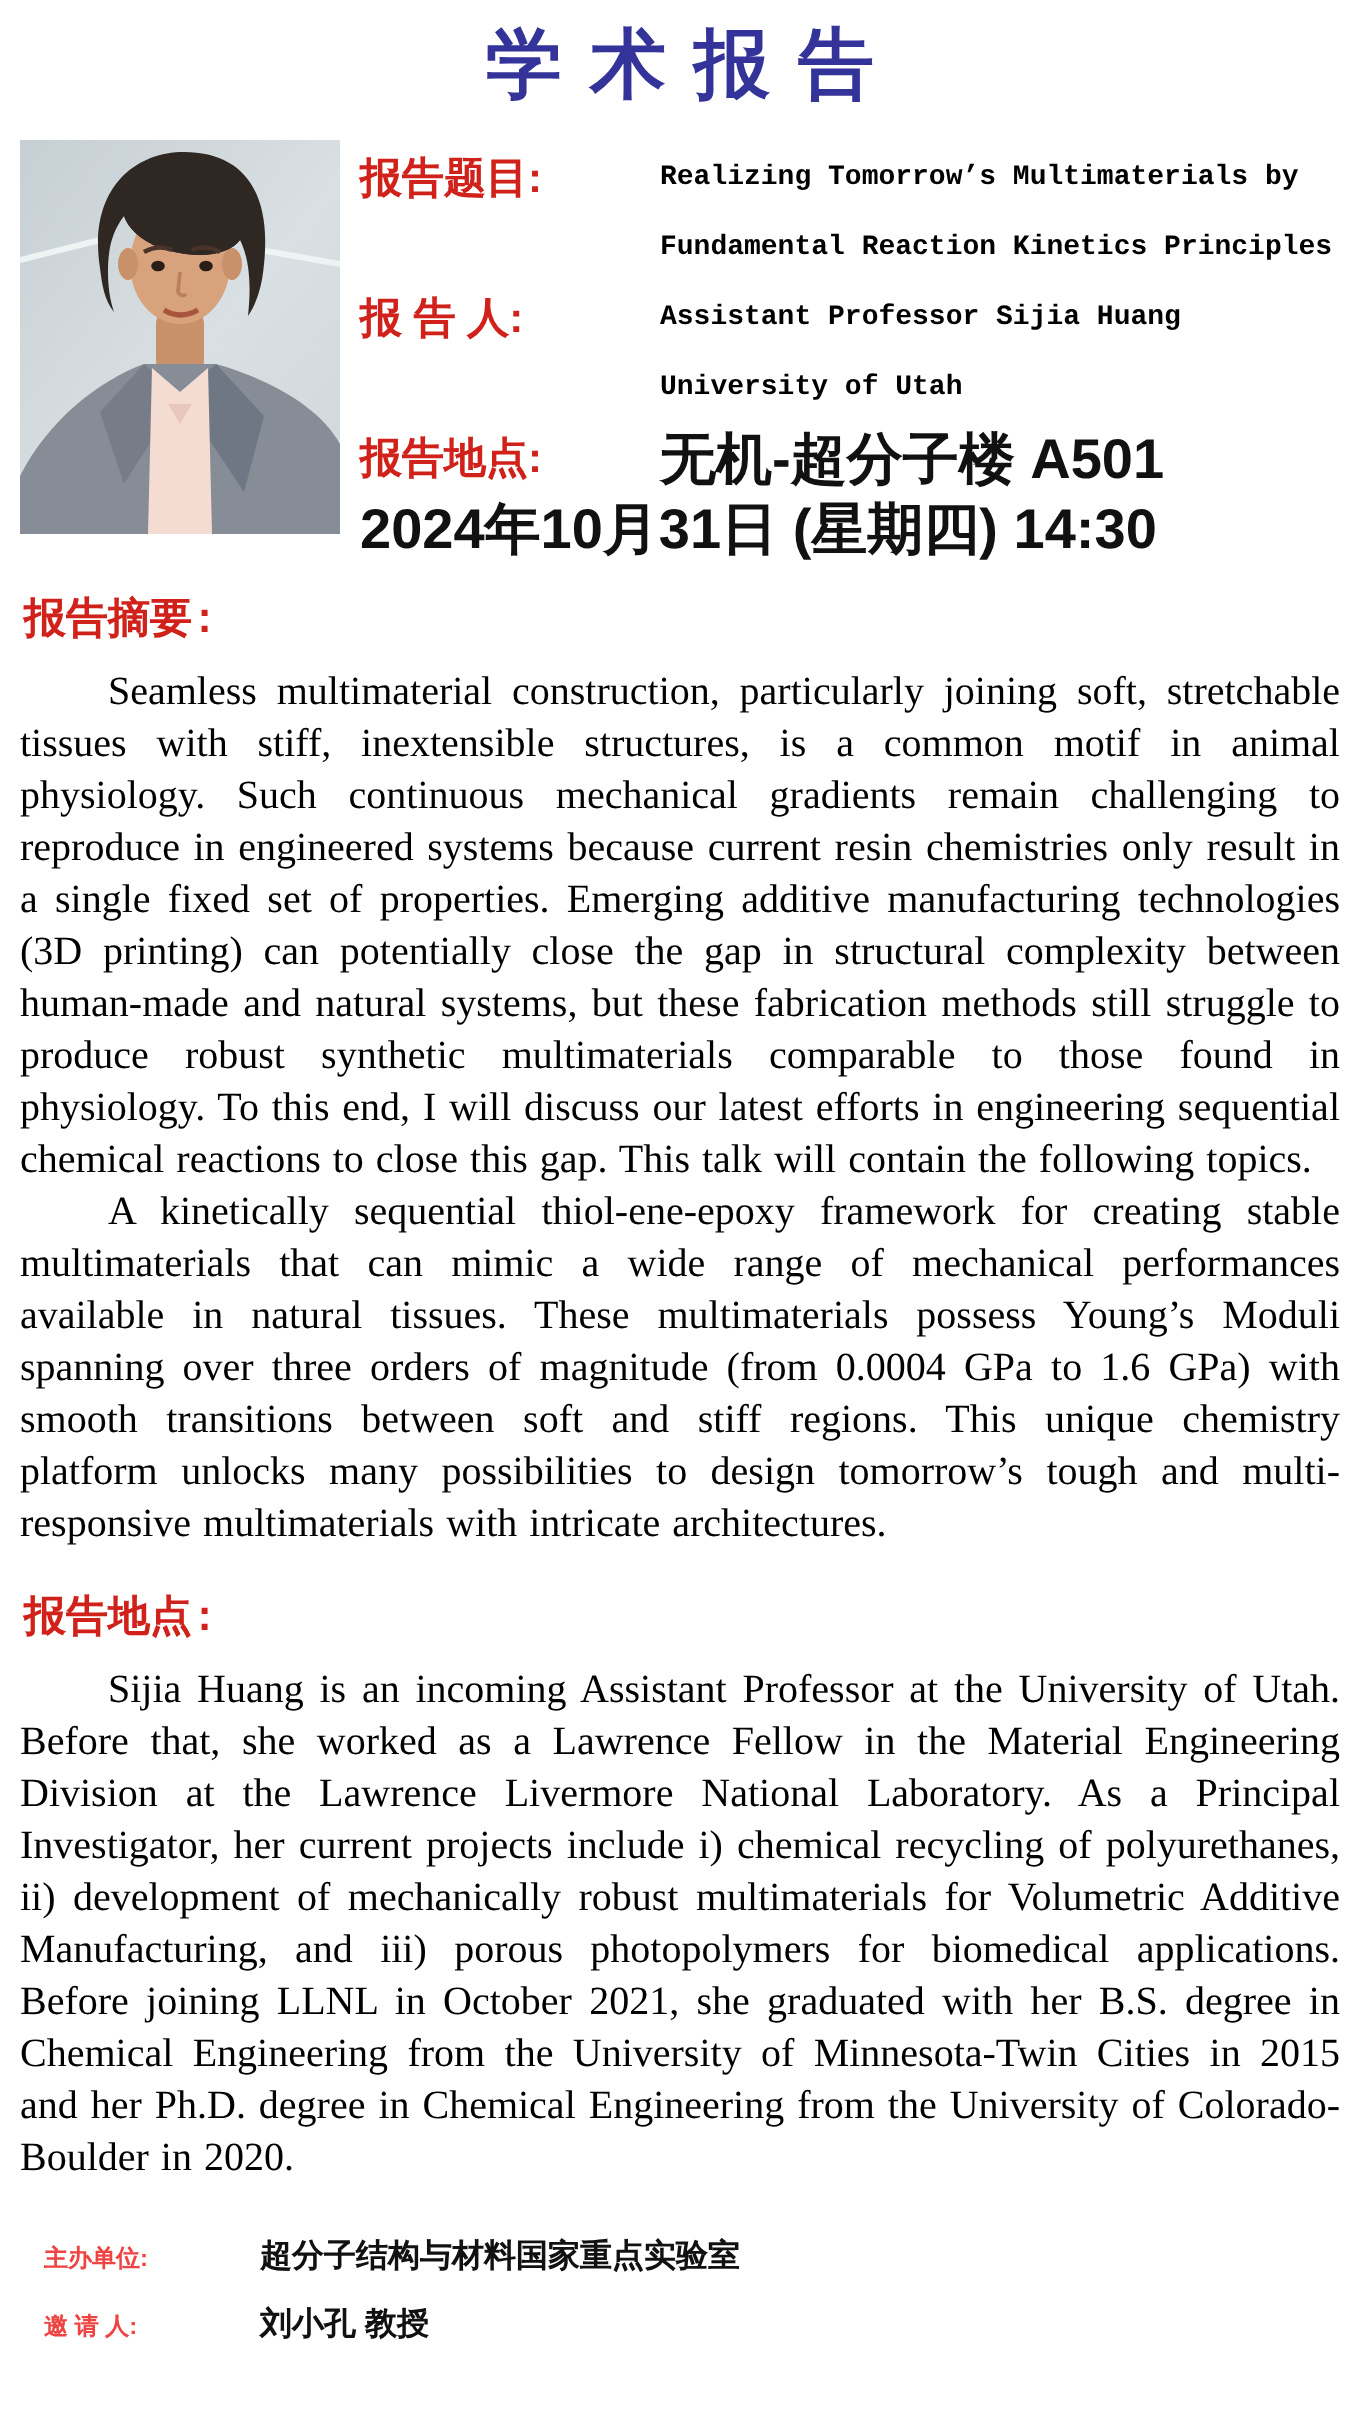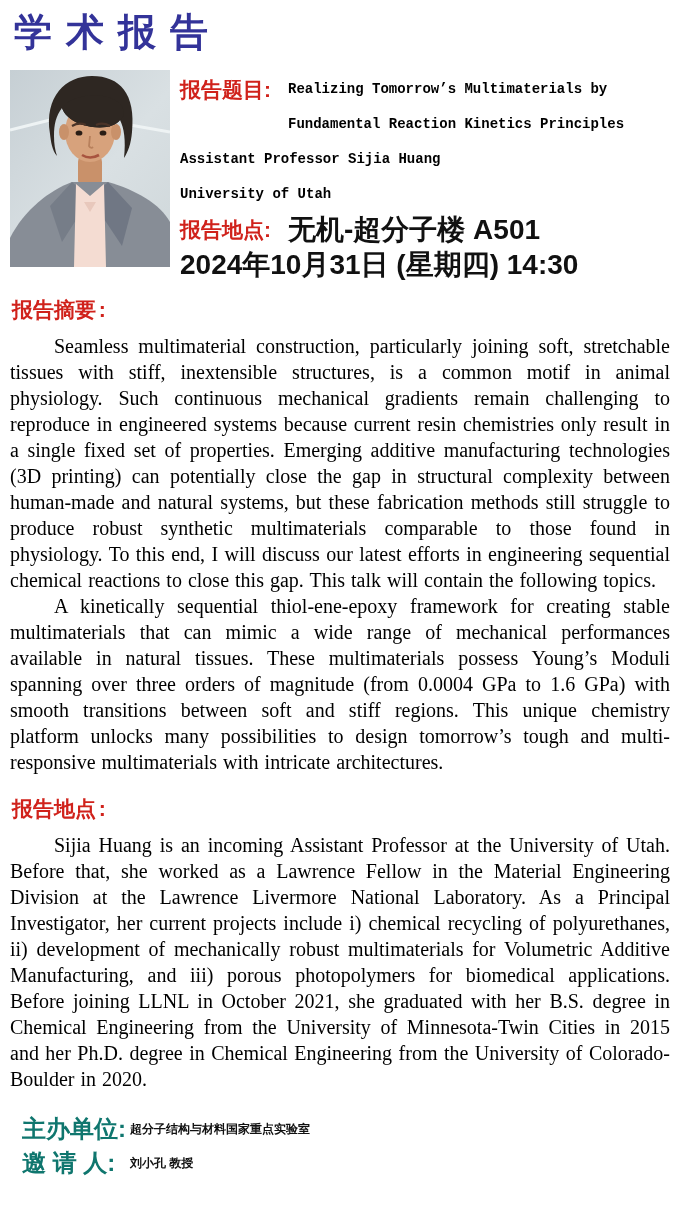--- a/index.html
+++ b/index.html
@@ -8,39 +8,39 @@
     --ink:#0d0d0d;
   }
   *{margin:0;padding:0;box-sizing:border-box;}
   html,body{width:680px;height:1210px;overflow:hidden;background:#ffffff;}
   body{font-family:"Liberation Serif", serif;color:var(--ink);}
   .page{width:680px;height:1210px;position:relative;}
 
   
   .title{
     margin-top:8px;
-    text-align:left;
+    text-align:center;
     font-family:"DejaVu Serif", serif;
     font-weight:bold;
     font-size:38px;
     line-height:48px;
     letter-spacing:14px;
     color:var(--blue);
     text-indent:14px; 
   }
 
   
   .header{display:flex;margin:14px 10px 0 10px;}
   .photo{
     width:160px;height:197px;flex:0 0 160px;
     overflow:hidden;
   }
   .photo svg{display:block;width:160px;height:197px;}
   .info{flex:1;margin-left:10px;padding-top:2px;}
-  .irow{display:flex;align-items:flex-start;}
+  .irow{display:flex;align-items:flex-start;gap:42px;}
   .ilabel{
     flex:0 0 108px;
     font-family:"Liberation Sans", sans-serif;
     font-weight:bold;
     font-size:21px;
     line-height:35px;
     color:var(--red);
     white-space:nowrap;
   }
   .ivals{flex:1;}
@@ -81,26 +81,26 @@
     text-indent:2.2em;
     color:#000;
     word-spacing:1px;
   }
 
   
   .footer{margin:20px 0 0 22px;}
   .frow{display:flex;line-height:34px;}
   .flabel{
     font-family:"Liberation Sans", sans-serif;
-    font-weight:bold;font-size:24px;color:#0f766e;
+    font-weight:bold;font-size:12px;color:#ef4444;
     flex:0 0 108px;white-space:nowrap;
   }
   .fvalue{
     font-family:"Liberation Sans", sans-serif;
-    font-weight:bold;font-size:12px;color:#111;white-space:nowrap;
+    font-weight:bold;font-size:16px;color:#111;white-space:nowrap;
   }
 </style>
 </head>
 <body>
 
 <div class="page">
 
   <h1 class="title">学术报告</h1>
 
   <div class="header">
@@ -150,20 +150,21 @@
 
       <div class="irow">
         <span class="ilabel">报告题目:</span>
         <div class="ivals">
           <div class="serifval">Realizing Tomorrow’s Multimaterials by</div>
           <div class="serifval">Fundamental Reaction Kinetics Principles</div>
         </div>
       </div>
 
       <div class="irow">
+        <span class="ilabel">报 告 人:</span>
         <div class="ivals">
           <div class="serifval">Assistant Professor Sijia Huang</div>
           <div class="serifval">University of Utah</div>
         </div>
       </div>
 
       <div class="irow">
         <span class="ilabel">报告地点:</span>
         <div class="ivals">
           <div class="sansval">无机-超分子楼 A501</div>

